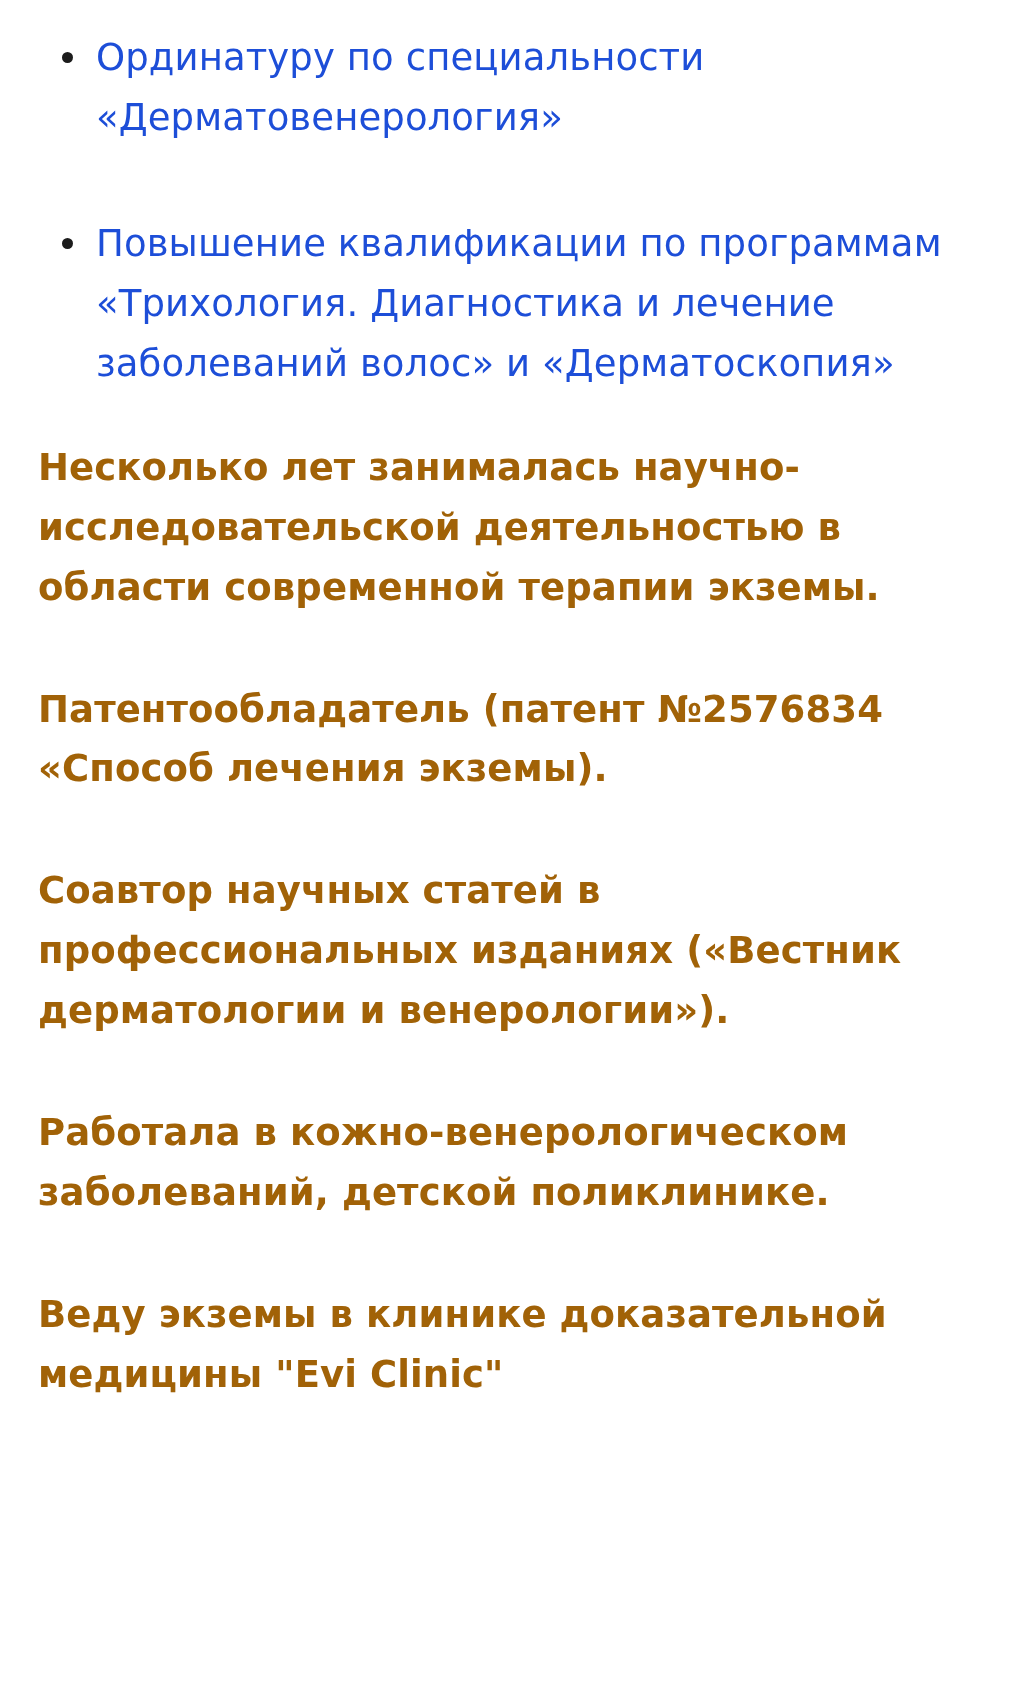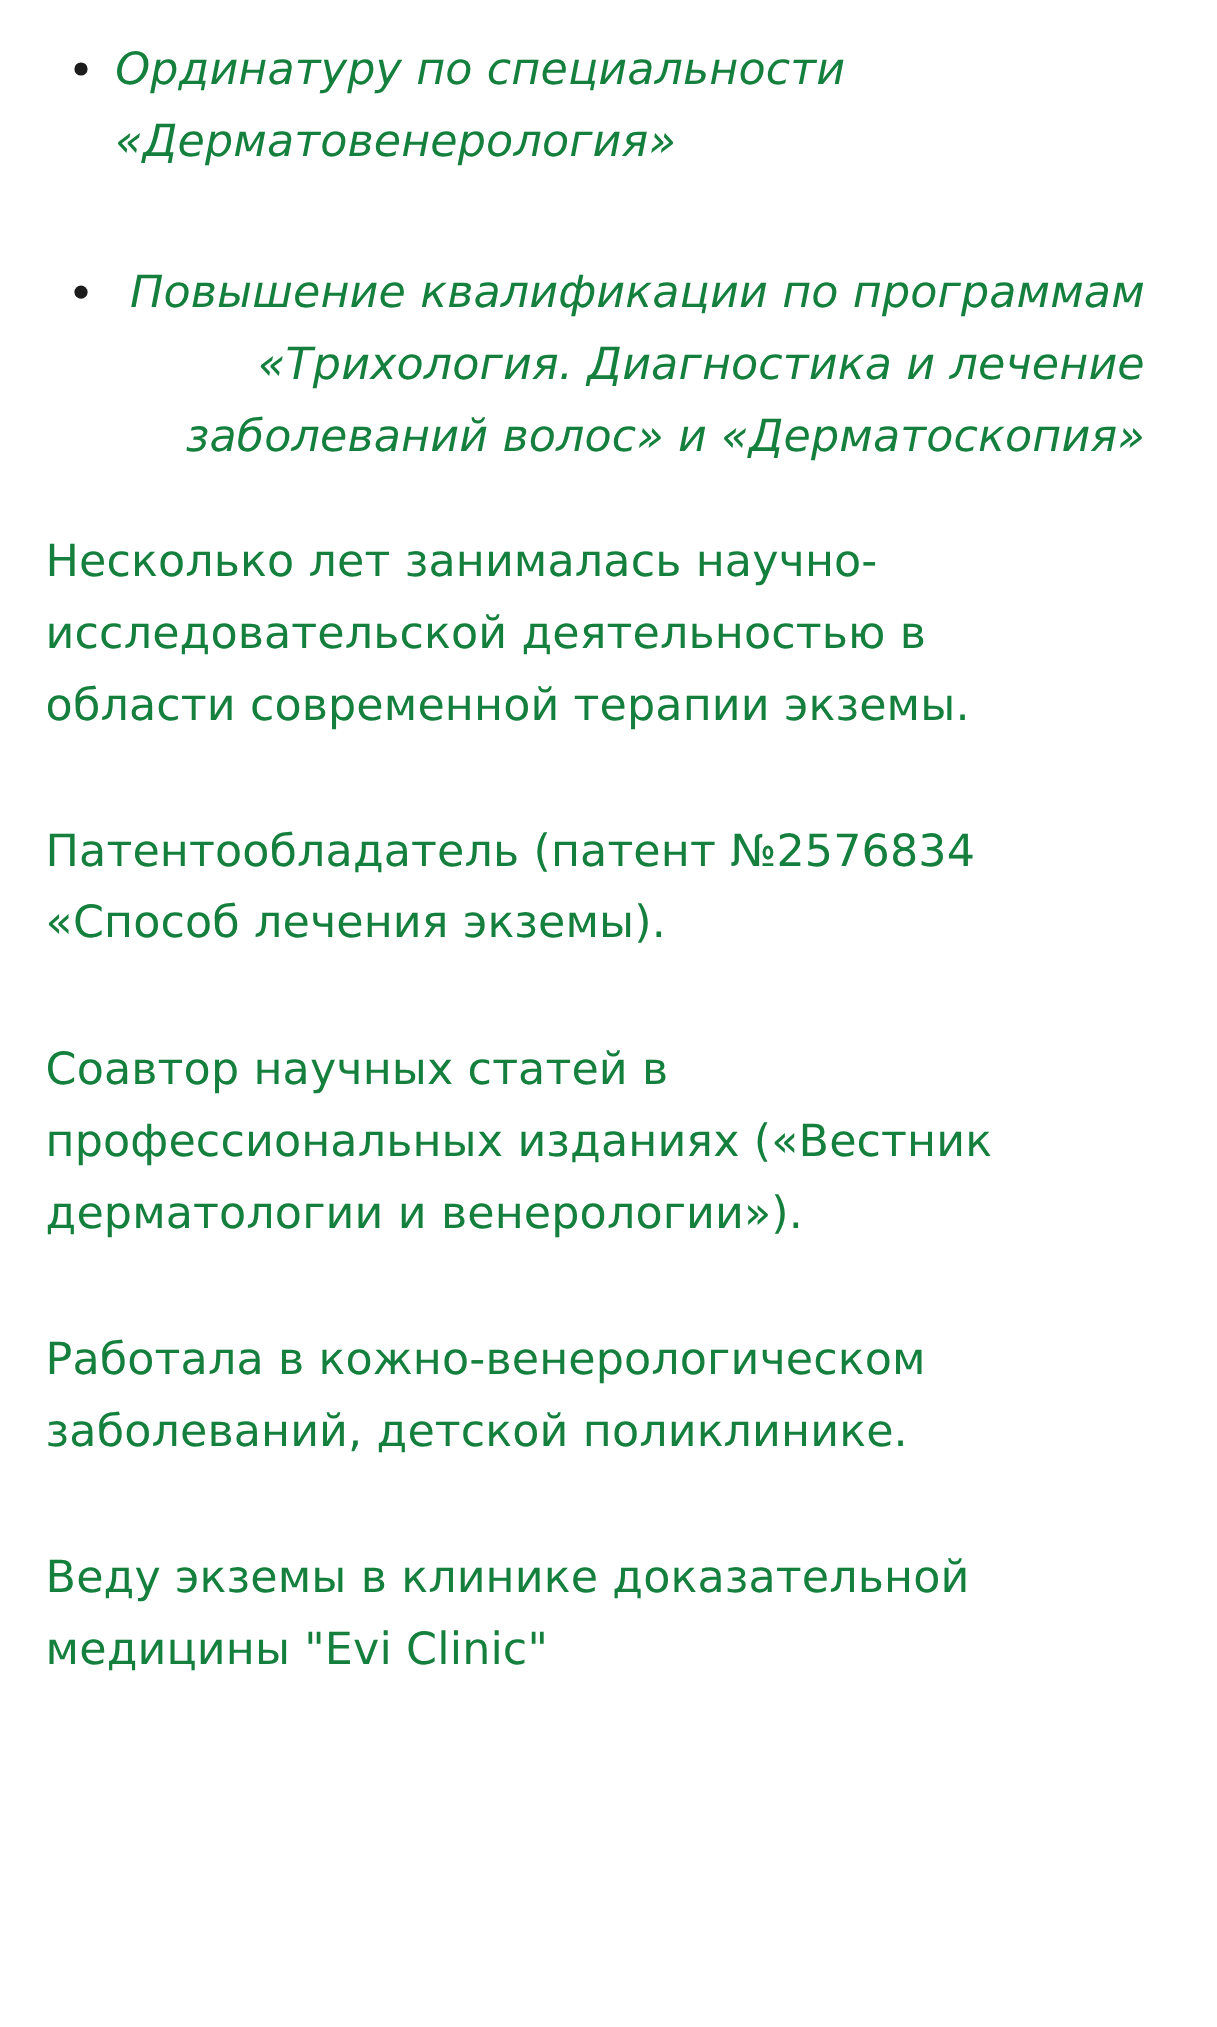--- a/index.html
+++ b/index.html
@@ -25,49 +25,49 @@
     list-style: none;
     margin: 0;
     padding: 0;
   }
   .bullet-item {
     position: relative;
     padding-left: 58px;
     margin: 0 0 66px 0;
     font-size: 37px;
     line-height: 1.62;
-    color: #15803d;
+    color: #1d4ed8;
     letter-spacing: 0.1px;
-    font-style: italic;
   }
   .bullet-item:last-child {
     margin-bottom: 44px;
   }
   .bullet-item .dot {
     position: absolute;
     left: 24px;
     top: 24px;
     width: 11px;
     height: 11px;
     border-radius: 50%;
     background: #1c1c1c;
   }
   .para {
     margin: 0 0 62px 0;
     font-size: 37px;
     line-height: 1.62;
-    color: #15803d;
+    color: #a16207;
     letter-spacing: 0.1px;
+    font-weight: bold;
   }
   .para:last-child {
     margin-bottom: 0;
   }
   .narrow-1 { max-width: 880px; }
   .narrow-2 { max-width: 890px; }
-  .narrow-3 { max-width: 900px; text-align: right; }
+  .narrow-3 { max-width: 900px; }
   .narrow-4 { max-width: 870px; }
   .narrow-5 { max-width: 830px; }
 </style>
 </head>
 <body>
 
 <div class="page">
 
   <ul class="bullet-list">
     <li class="bullet-item narrow-5">

